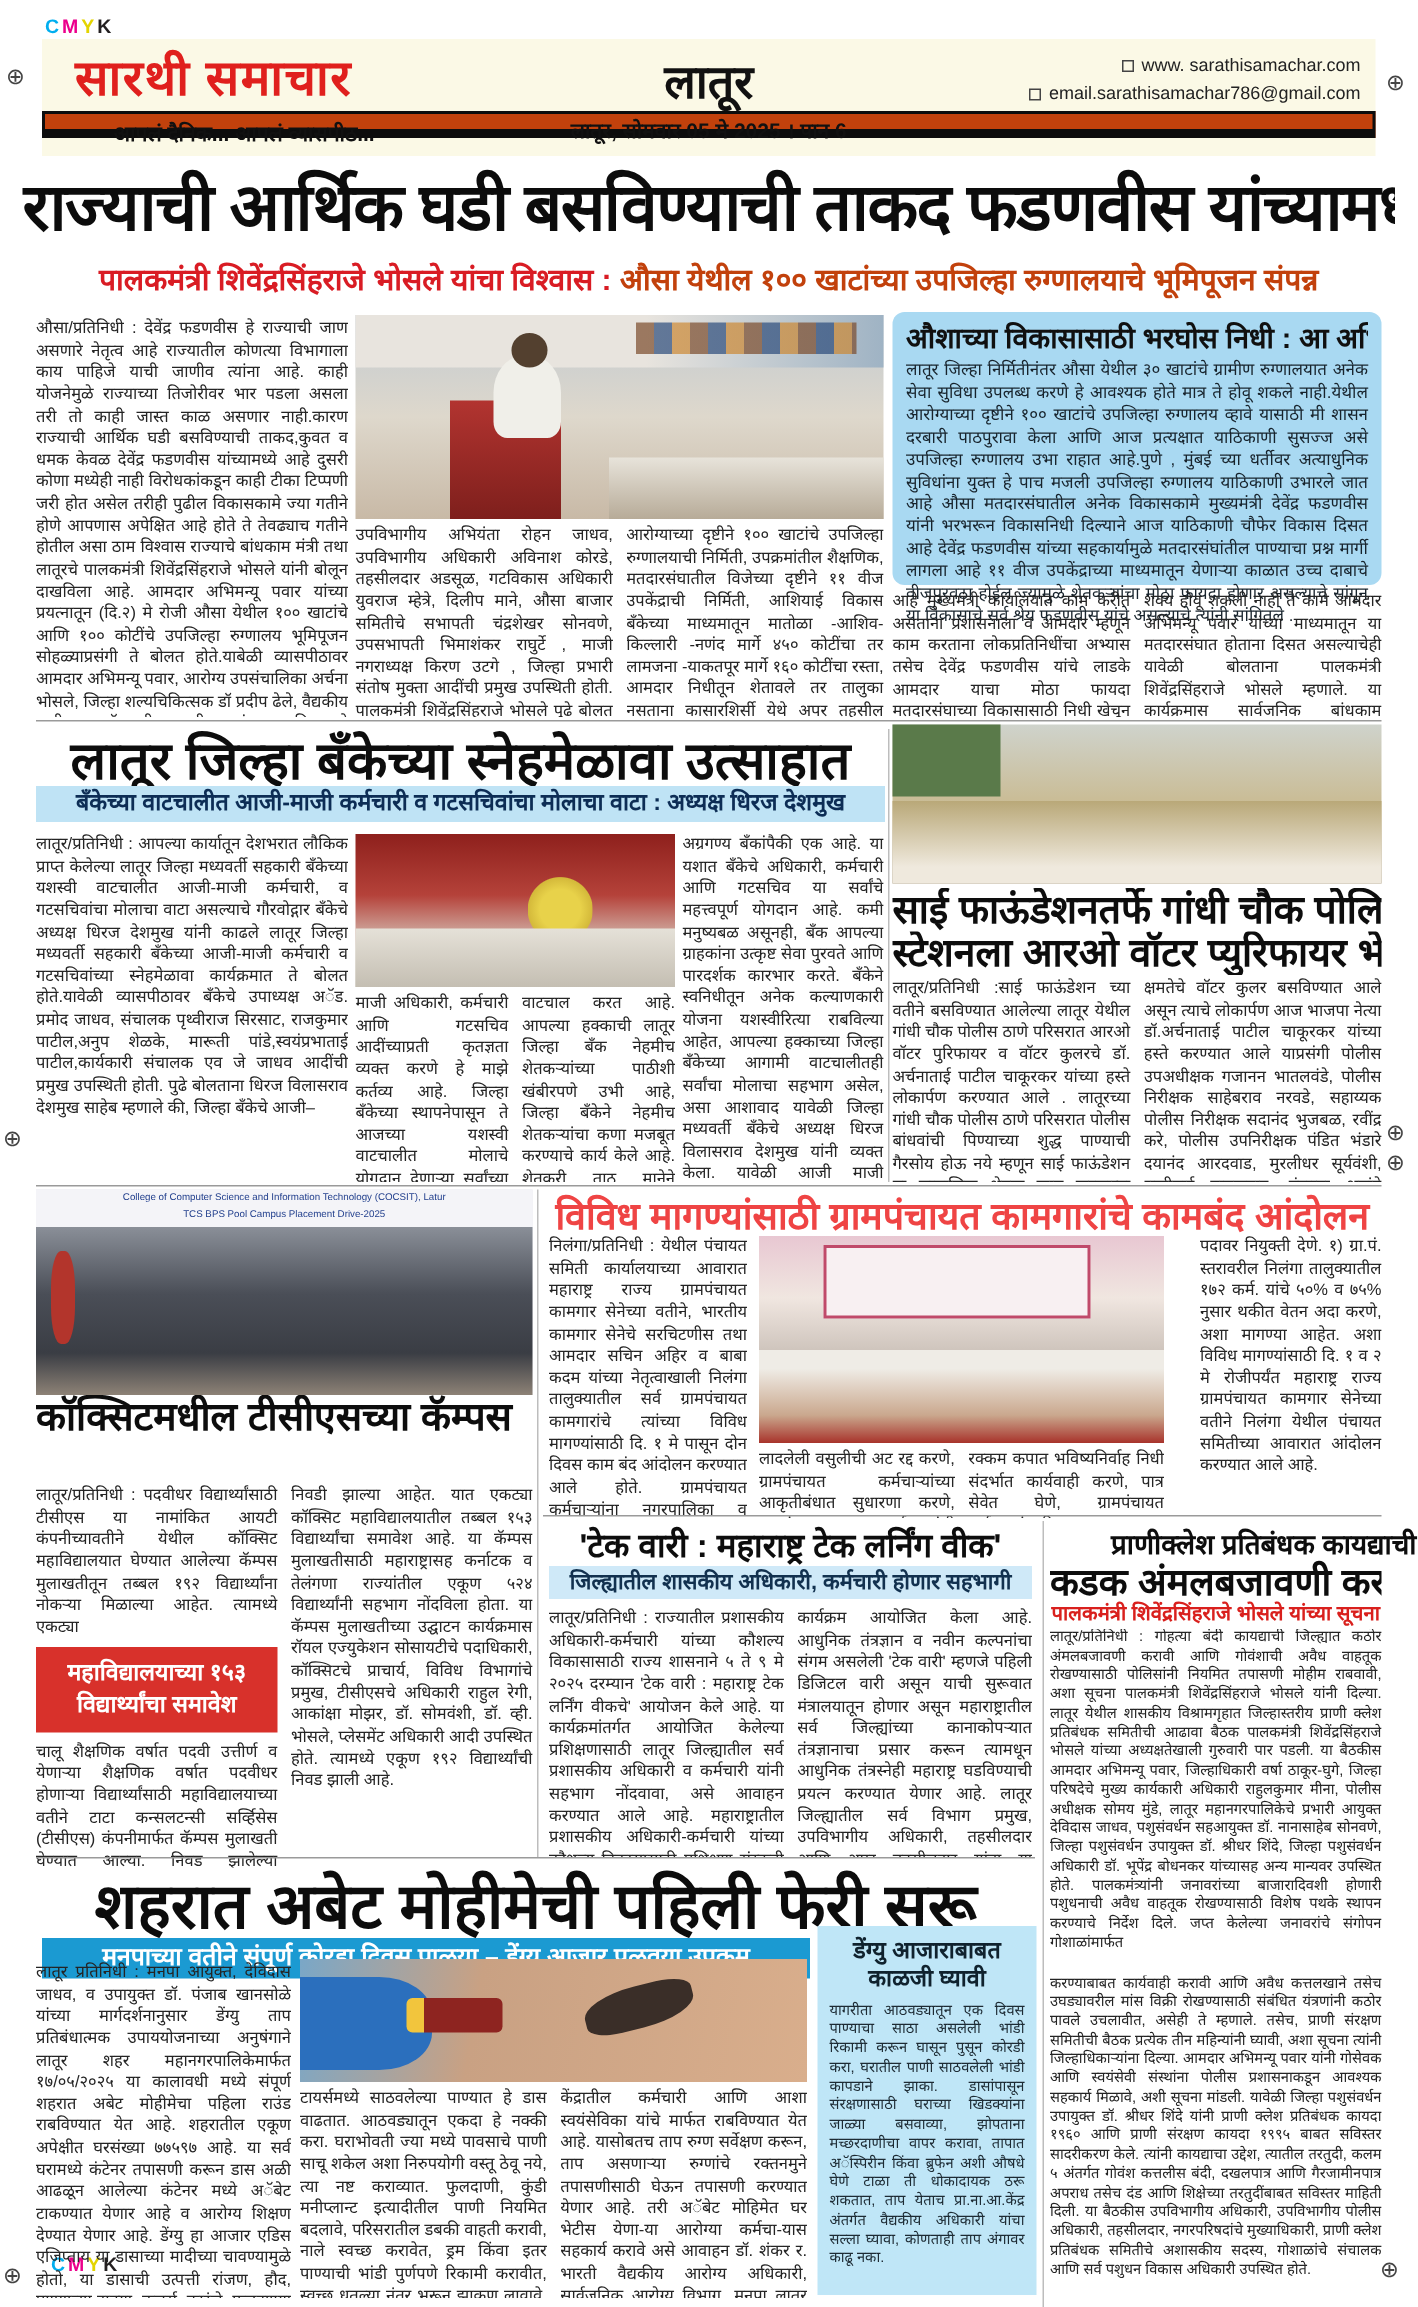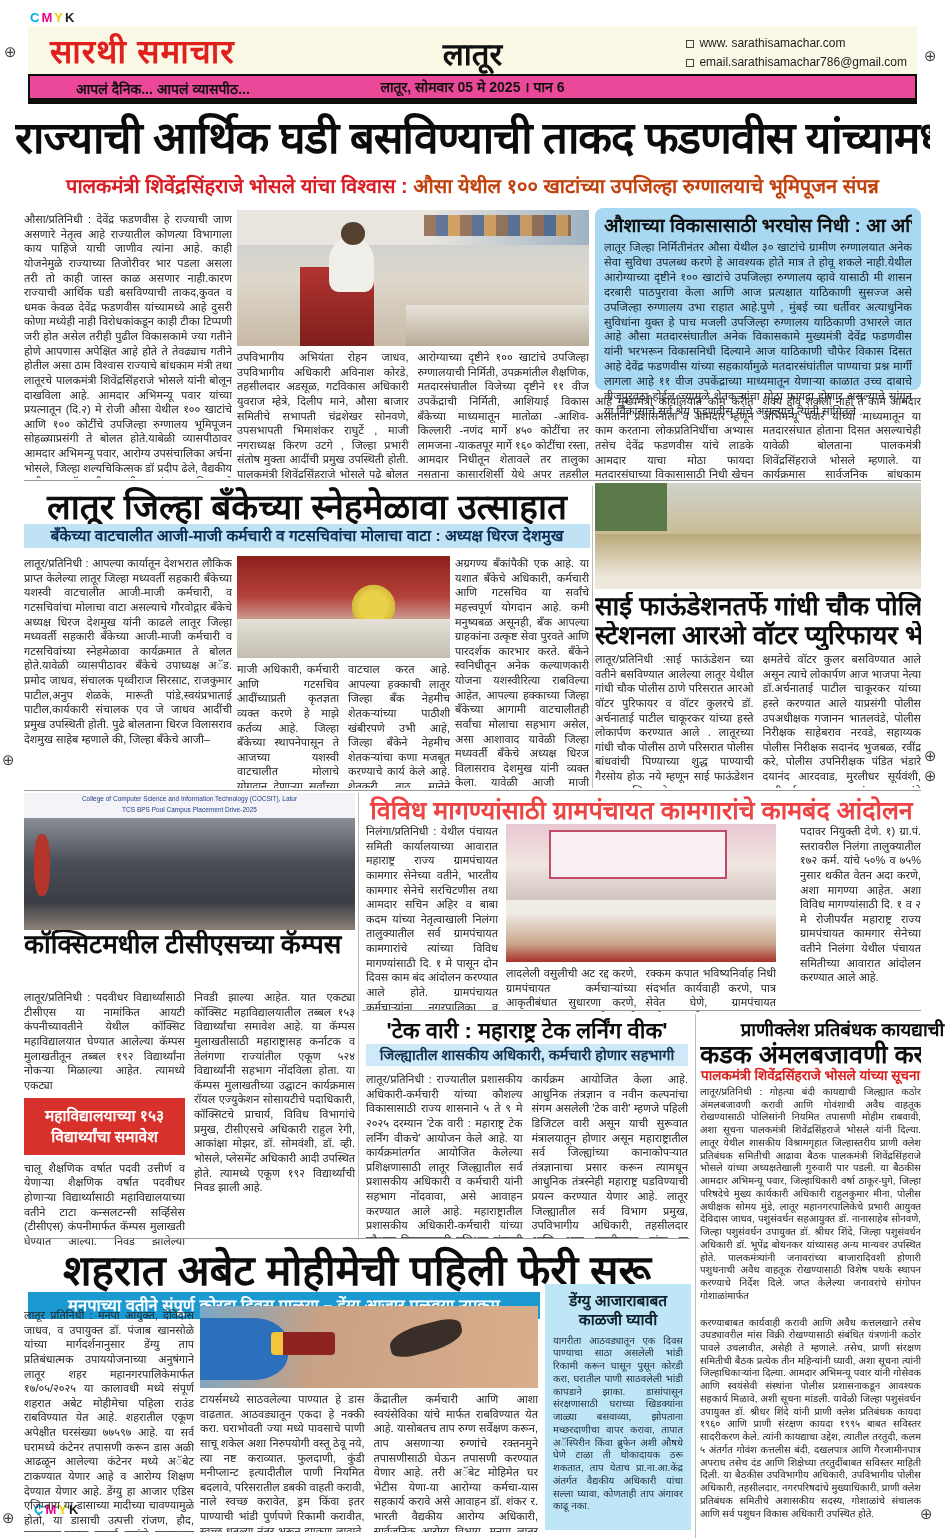--- a/index.html
+++ b/index.html
@@ -13,23 +13,23 @@
   .nw{white-space:nowrap;overflow:hidden;}
   .ctr{text-align:center;}
   
   .cmyk{font-size:13px;font-weight:700;letter-spacing:2px;}
   .cmyk .c{color:#00aeef}.cmyk .m{color:#ec008c}.cmyk .y{color:#e3d400}.cmyk .k{color:#231f20}
   .reg{color:#444;font-size:15px;line-height:1;}
   
   .masthead{left:28px;top:26px;width:889px;height:78px;background:#fbf9e6;}
   .brand{position:absolute;left:22px;top:2px;font-size:33px;font-weight:800;color:#e0201d;letter-spacing:1px;}
   .city{position:absolute;left:0;right:0;top:6px;font-size:31px;font-weight:800;color:#111;text-align:center;}
-  .contact{position:absolute;right:10px;top:8px;font-size:12px;color:#222;text-align:left;line-height:1.6;}
+  .contact{position:absolute;right:10px;top:8px;font-size:12px;color:#222;text-align:right;line-height:1.6;}
   .contact .sq{display:inline-block;width:6px;height:6px;border:1px solid #444;margin-right:5px;vertical-align:middle;}
-  .ybar{position:absolute;left:0;right:0;top:48px;height:30px;background:#ec4899;border:2px solid #0d0d0d;border-bottom-width:6px;box-sizing:border-box;}
+  .ybar{position:absolute;left:0;right:0;top:48px;height:18px;background:#c2410c;border:2px solid #0d0d0d;border-bottom-width:6px;box-sizing:border-box;}
   .tagline{position:absolute;left:46px;top:3px;font-size:14px;font-weight:700;color:#111;}
   .dateline{position:absolute;left:0;right:0;top:1px;text-align:center;font-size:14px;font-weight:800;color:#111;}
   
   .h-lead{left:15px;top:106px;width:915px;font-size:44px;font-weight:800;letter-spacing:-1px;color:#0c0c0c;}
   .kicker{left:20px;top:172px;width:905px;font-size:20px;font-weight:700;}
   .kicker .kr{color:#d91c24;margin-top:40px;}
   .kicker .kd{color:#c2410c;}
   .lead-col1{left:24px;top:212px;width:208px;height:266px;}
   .lead-photo{left:237px;top:210px;width:352px;height:136px;background:linear-gradient(180deg,#c2cad1 0%,#ded8cc 50%,#c8b9a6 100%);}
   .lp-banner{position:absolute;top:0;left:0;right:0;height:26%;background:linear-gradient(90deg,#e8e4de 55%,#9fb3c4 100%);}

